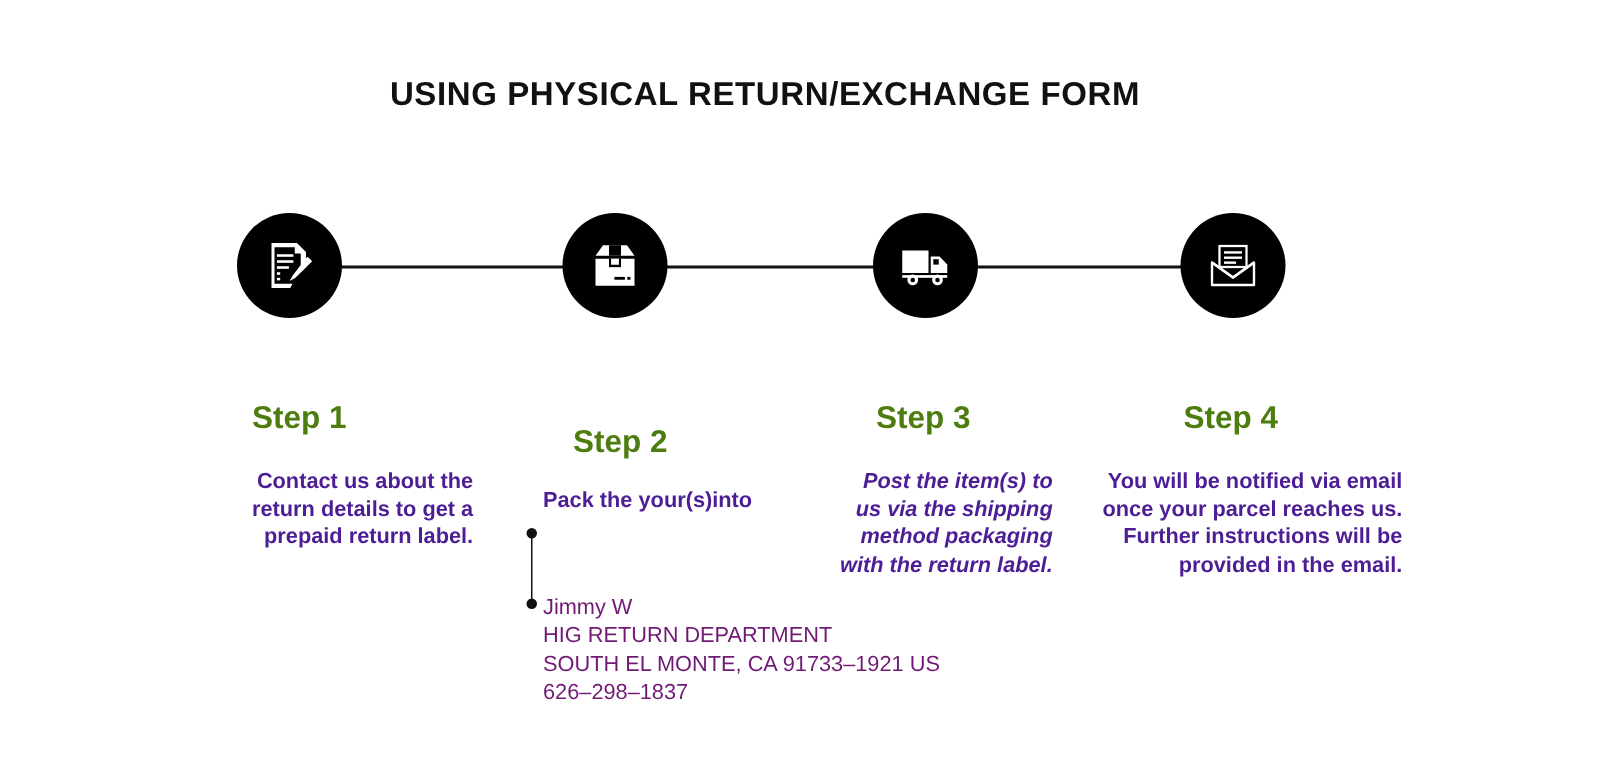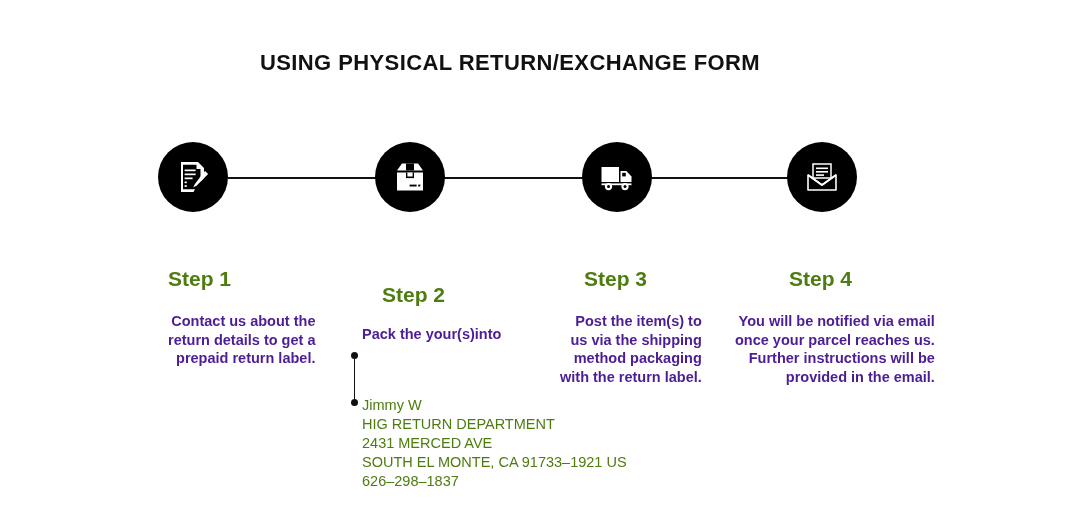--- a/index.html
+++ b/index.html
@@ -85,21 +85,21 @@
   }
 
   
   .address-block {
     position: absolute;
     left: 362px;
     top: 396px;
     font-size: 14.5px;
     font-weight: normal;
     line-height: 19px;
-    color: #4d7c0f;
+    color: #701a75;
   }
   .address-block .line {
     display: block;
     white-space: nowrap;
   }
   .bracket {
     position: absolute;
     left: 351px;
     top: 352px;
     width: 7px;
@@ -209,28 +209,27 @@
 
 <div class="bracket">
   <span class="dot top"></span>
   <span class="stem"></span>
   <span class="dot bottom"></span>
 </div>
 
 <div class="address-block">
   <span class="line">Jimmy W</span>
   <span class="line">HIG RETURN DEPARTMENT</span>
-  <span class="line">2431 MERCED AVE</span>
   <span class="line">SOUTH EL MONTE, CA 91733–1921 US</span>
   <span class="line">626–298–1837</span>
 </div>
 
 <div class="step-col" style="left:584px; top:267px;">
   <div class="step-heading">Step 3</div>
-  <div class="step-body" style="margin-top:21px; margin-left:-24px;">
+  <div class="step-body" style="margin-top:21px; margin-left:-24px;font-style:italic;">
     <span class="line">Post the item(s) to</span>
     <span class="line">us via the shipping</span>
     <span class="line">method packaging</span>
     <span class="line">with the return label.</span>
   </div>
 </div>
 
 <div class="step-col" style="left:789px; top:267px;">
   <div class="step-heading">Step 4</div>
   <div class="step-body" style="margin-top:21px; margin-left:-54px;">

